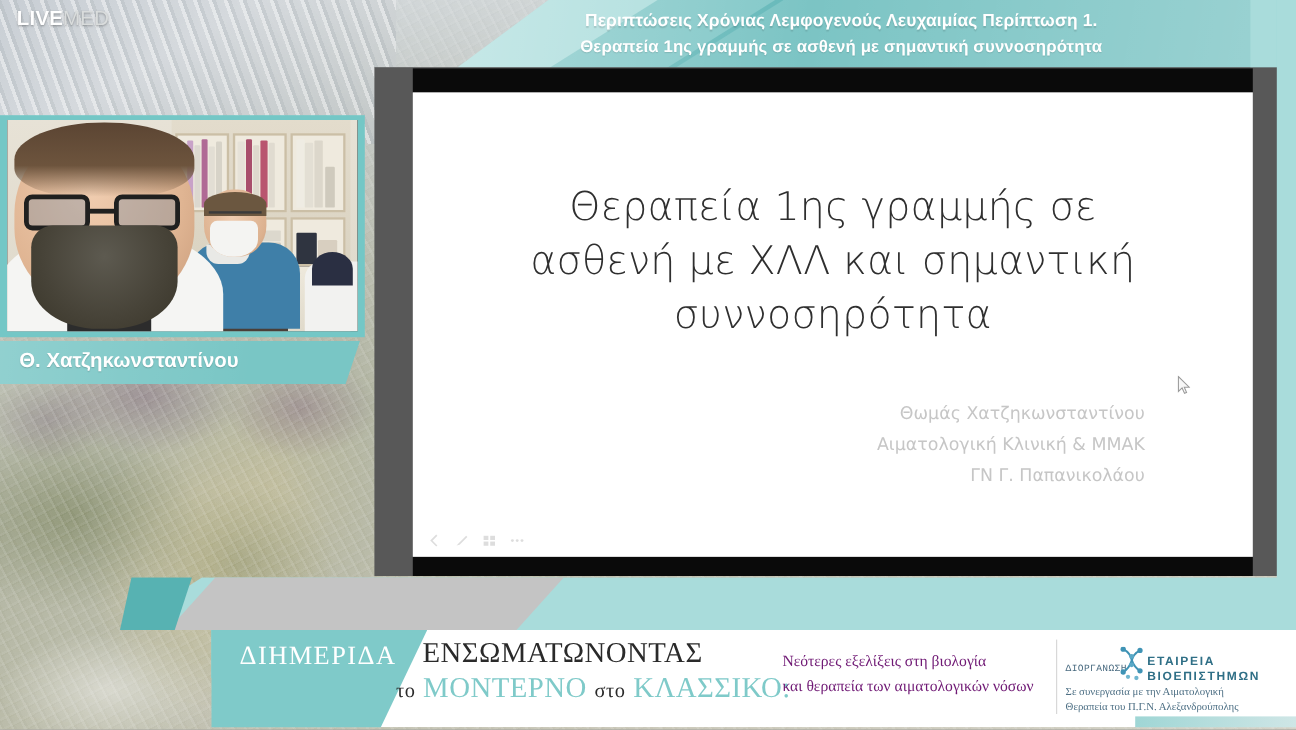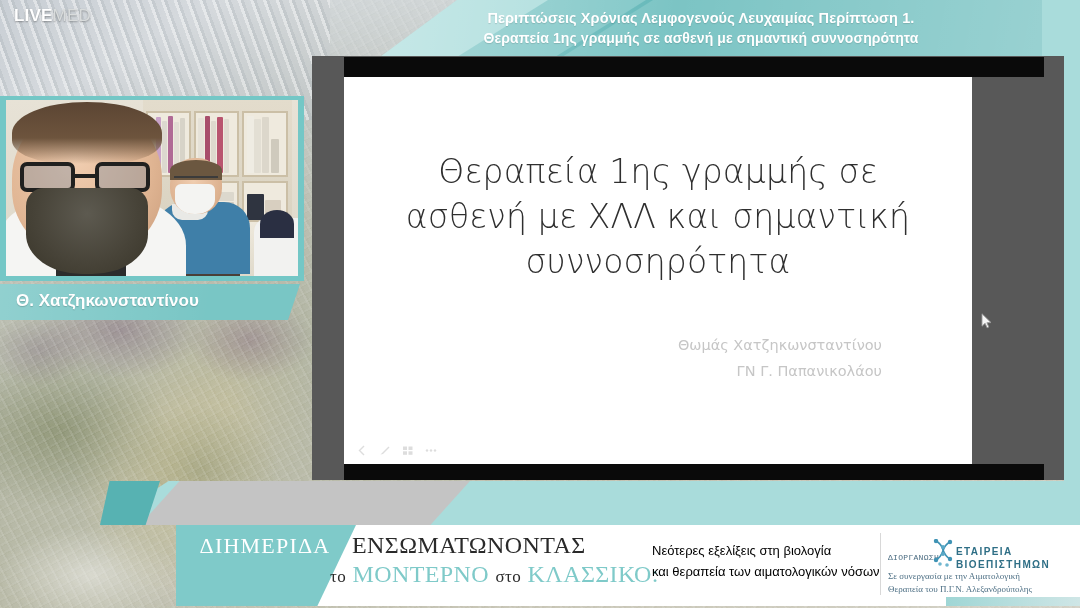--- a/index.html
+++ b/index.html
@@ -143,21 +143,21 @@
   .nameplate span{
     position:absolute; left:16px; top:7px; color:#fff; font-weight:bold; font-size:17px;
     text-shadow:0 1px 1px rgba(0,0,0,.18);
   }
 
   
   .slide-frame{ position:absolute; left:312px; top:56px; width:756px; height:424px; background:#585858; }
   .slide-topbar{ position:absolute; left:344px; top:57px; width:700px; height:20px; background:#0a0a0a; }
   .slide-botbar{ position:absolute; left:344px; top:464px; width:700px; height:16px; background:#0a0a0a; }
   .slide{
-    position:absolute; left:344px; top:77px; width:628px; height:387px; background:#ffffff; overflow:hidden;
+    position:absolute; left:344px; top:77px; width:700px; height:387px; background:#ffffff; overflow:hidden;
   }
   .slide-title{
     position:absolute; left:60px; right:60px; top:72px;
     text-align:center; color:#2f2f2f; font-weight:300;
     font-family:"DejaVu Sans","Liberation Sans",sans-serif;
     font-size:33px; line-height:45px; letter-spacing:.2px;
   }
   .slide-author{
     position:absolute; right:90px; top:255px; text-align:right;
     color:#c6c6c6; font-size:14.5px; line-height:26px;
@@ -210,22 +210,22 @@
     position:absolute; left:352px; top:7px; color:#2a2a2a;
     font-family:"Liberation Serif","DejaVu Serif",serif; font-size:24px; letter-spacing:.4px;text-align:right;
   }
   .f-line2{
     position:absolute; left:330px; top:36px;
     font-family:"Liberation Serif","DejaVu Serif",serif; font-size:24px; letter-spacing:.4px; color:#2a2a2a;
   }
   .f-line2 .hl{ color:#7fcac9; }
   .f-line2 .sm{ font-size:17px; color:#2a2a2a; }
   .f-sub{
-    position:absolute; left:652px; top:15px; color:#000000;
-    font-family:Liberation Sans, sans-serif; font-size:13px; line-height:21px;
+    position:absolute; left:652px; top:15px; color:#701a75;
+    font-family:Liberation Serif, serif; font-size:13px; line-height:21px;
   }
   .f-div{ position:absolute; left:880px; top:8px; width:1px; height:62px; background:#d8d8d8; }
 
   .sponsor{ position:absolute; left:888px; top:12px; width:180px; height:62px; }
   .sp-org{ position:absolute; left:0; top:16px; font-family:Liberation Mono, monospace;
            font-size:8px; color:#4a6b80; letter-spacing:.3px; }
   .sp-name{ position:absolute; left:68px; top:8px; font-size:10px; font-weight:bold; color:#2f6f86;
             letter-spacing:1.4px; line-height:13px; font-family:"Liberation Sans",sans-serif;}
   .sp-mol{ position:absolute; left:44px; top:2px; width:22px; height:28px; }
   .sp-coop{ position:absolute; left:0; top:33px; font-family:"Liberation Serif","DejaVu Serif",serif;
@@ -329,20 +329,21 @@
   <div class="slide-botbar"></div>
 
   <div class="slide">
     <div class="slide-title">
       <div>Θεραπεία 1ης γραμμής σε</div>
       <div>ασθενή με ΧΛΛ και σημαντική</div>
       <div>συννοσηρότητα</div>
     </div>
     <div class="slide-author">
       <div>Θωμάς Χατζηκωνσταντίνου</div>
+      <div>Αιματολογική Κλινική &amp; ΜΜΑΚ</div>
       <div>ΓΝ Γ. Παπανικολάου</div>
     </div>
 
     <div class="ppt-tools">
       <div class="ti">
         <svg viewBox="0 0 12 11">
             <path d="M8 1 L3.5 5.5 L8 10" fill="none" stroke="#333" stroke-width="1.4"></path>
           </svg>
       </div>
       <div class="ti">

